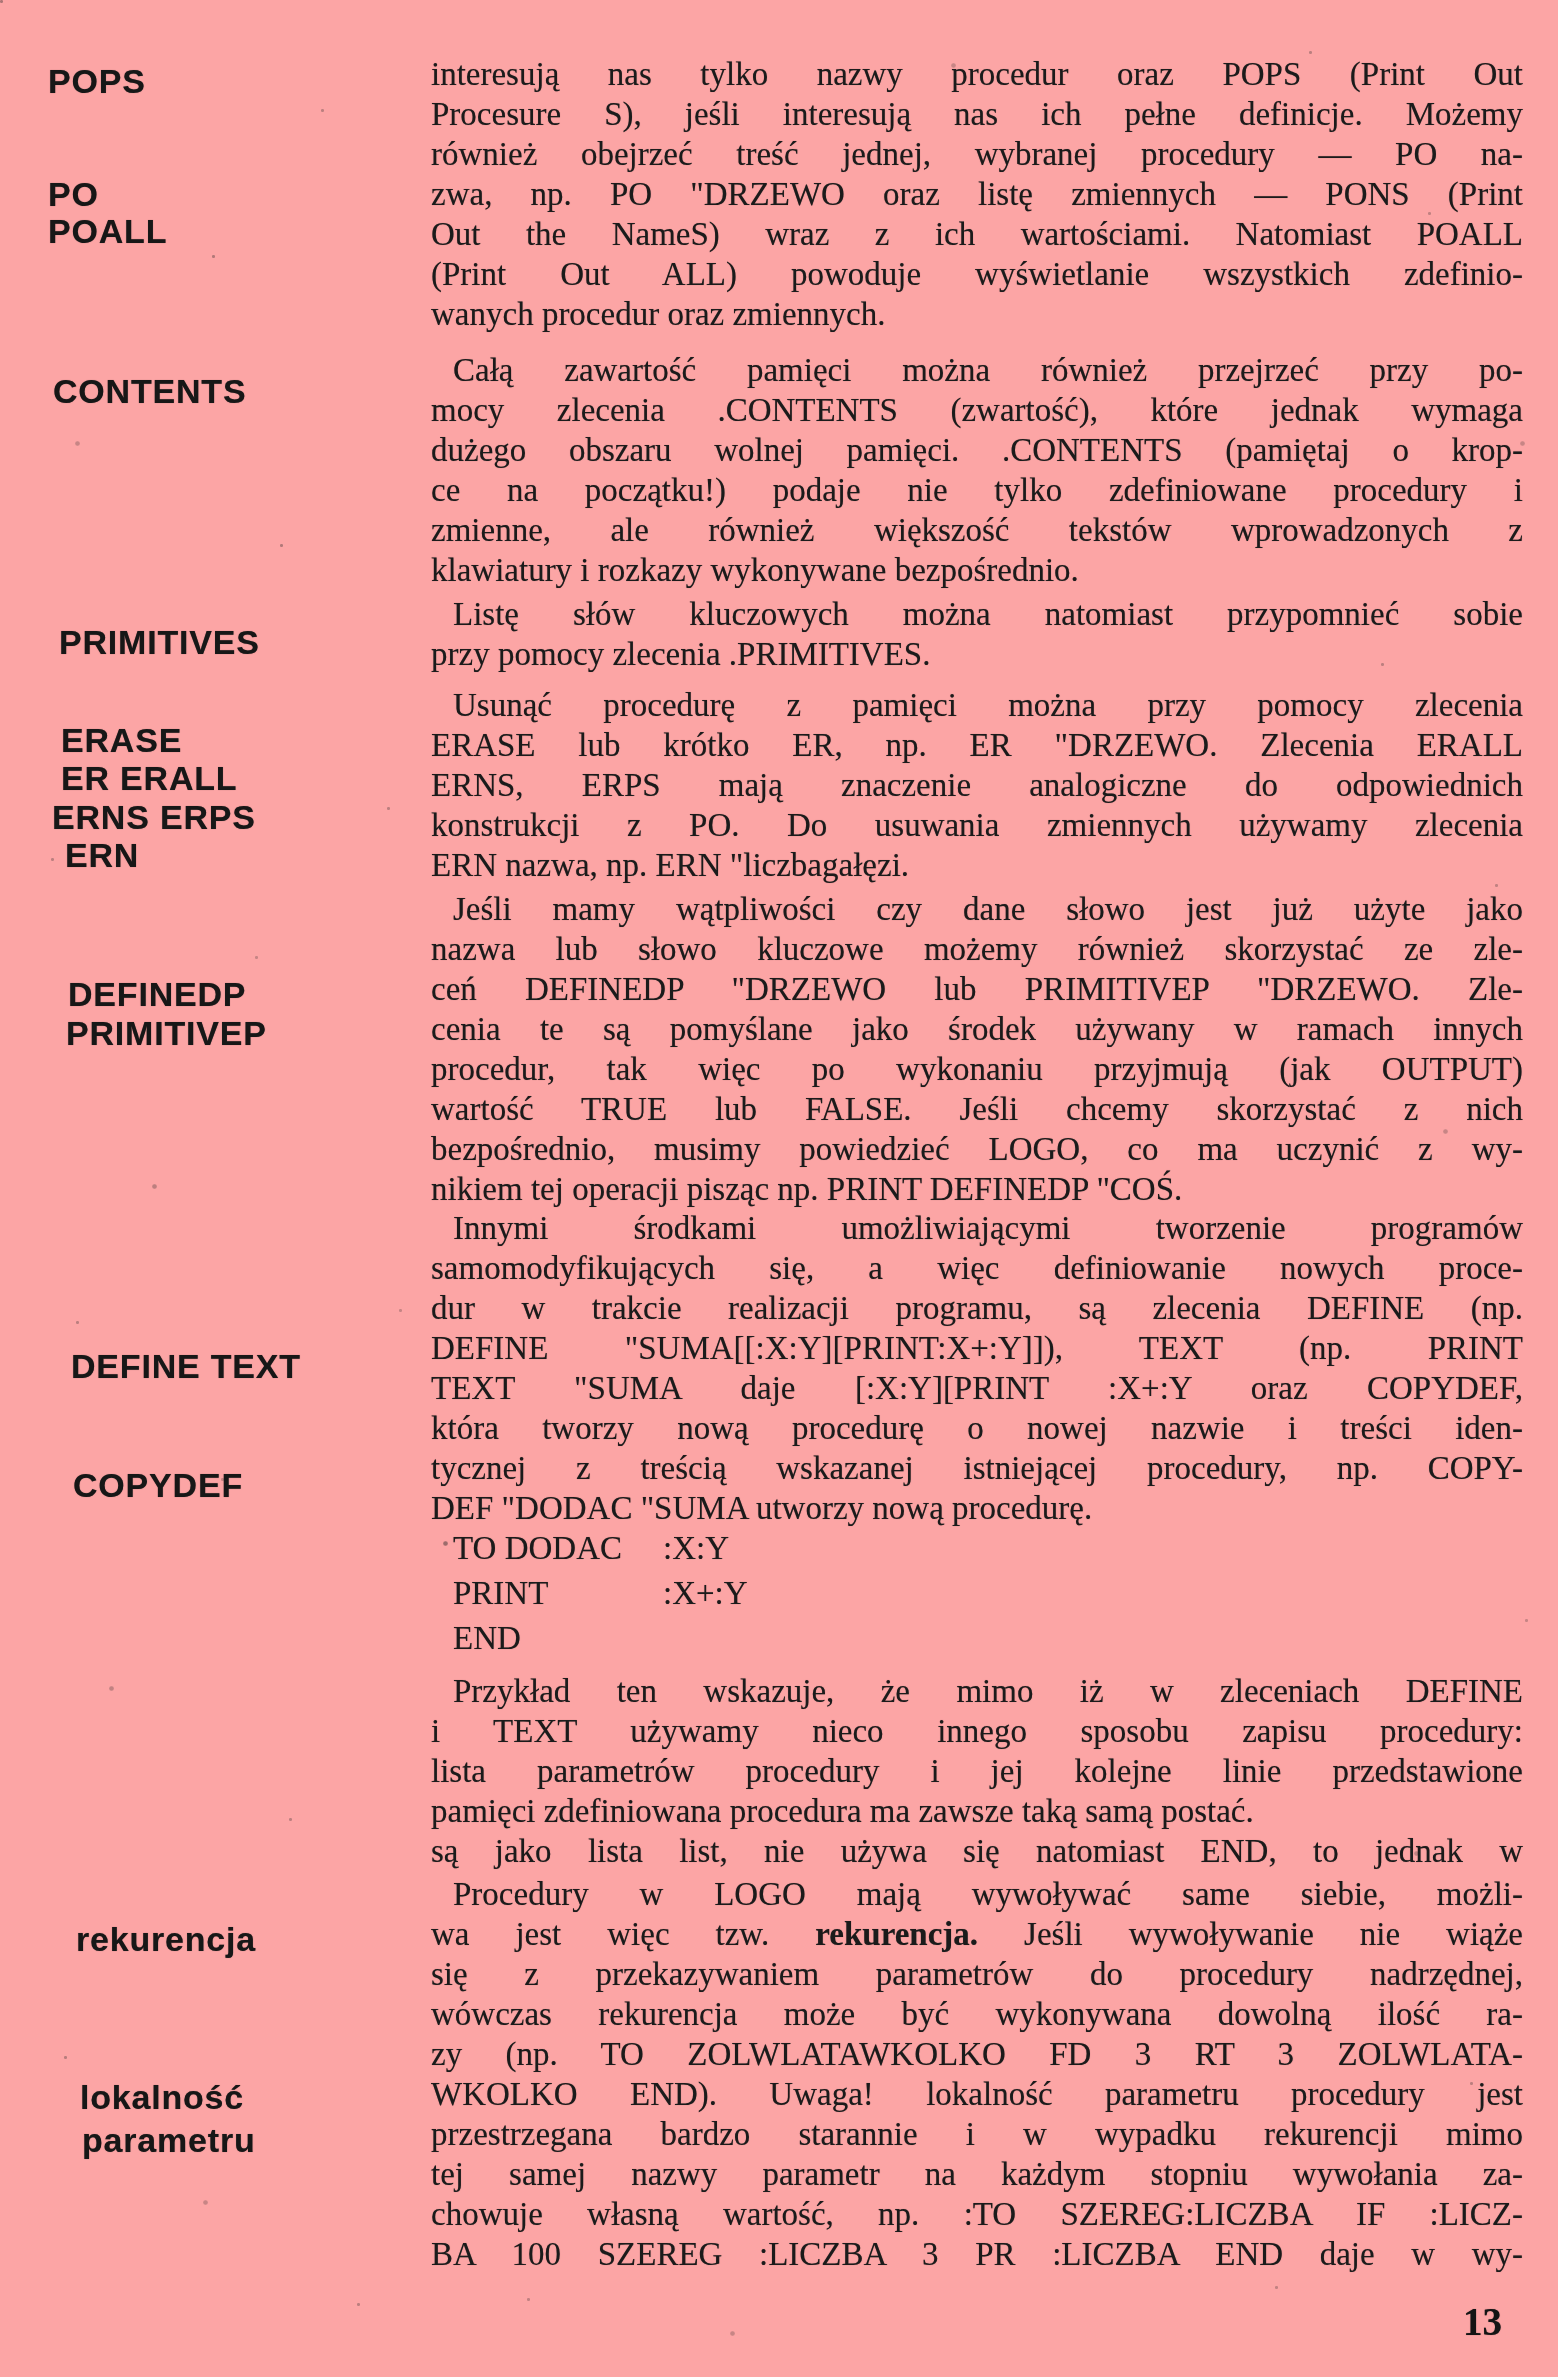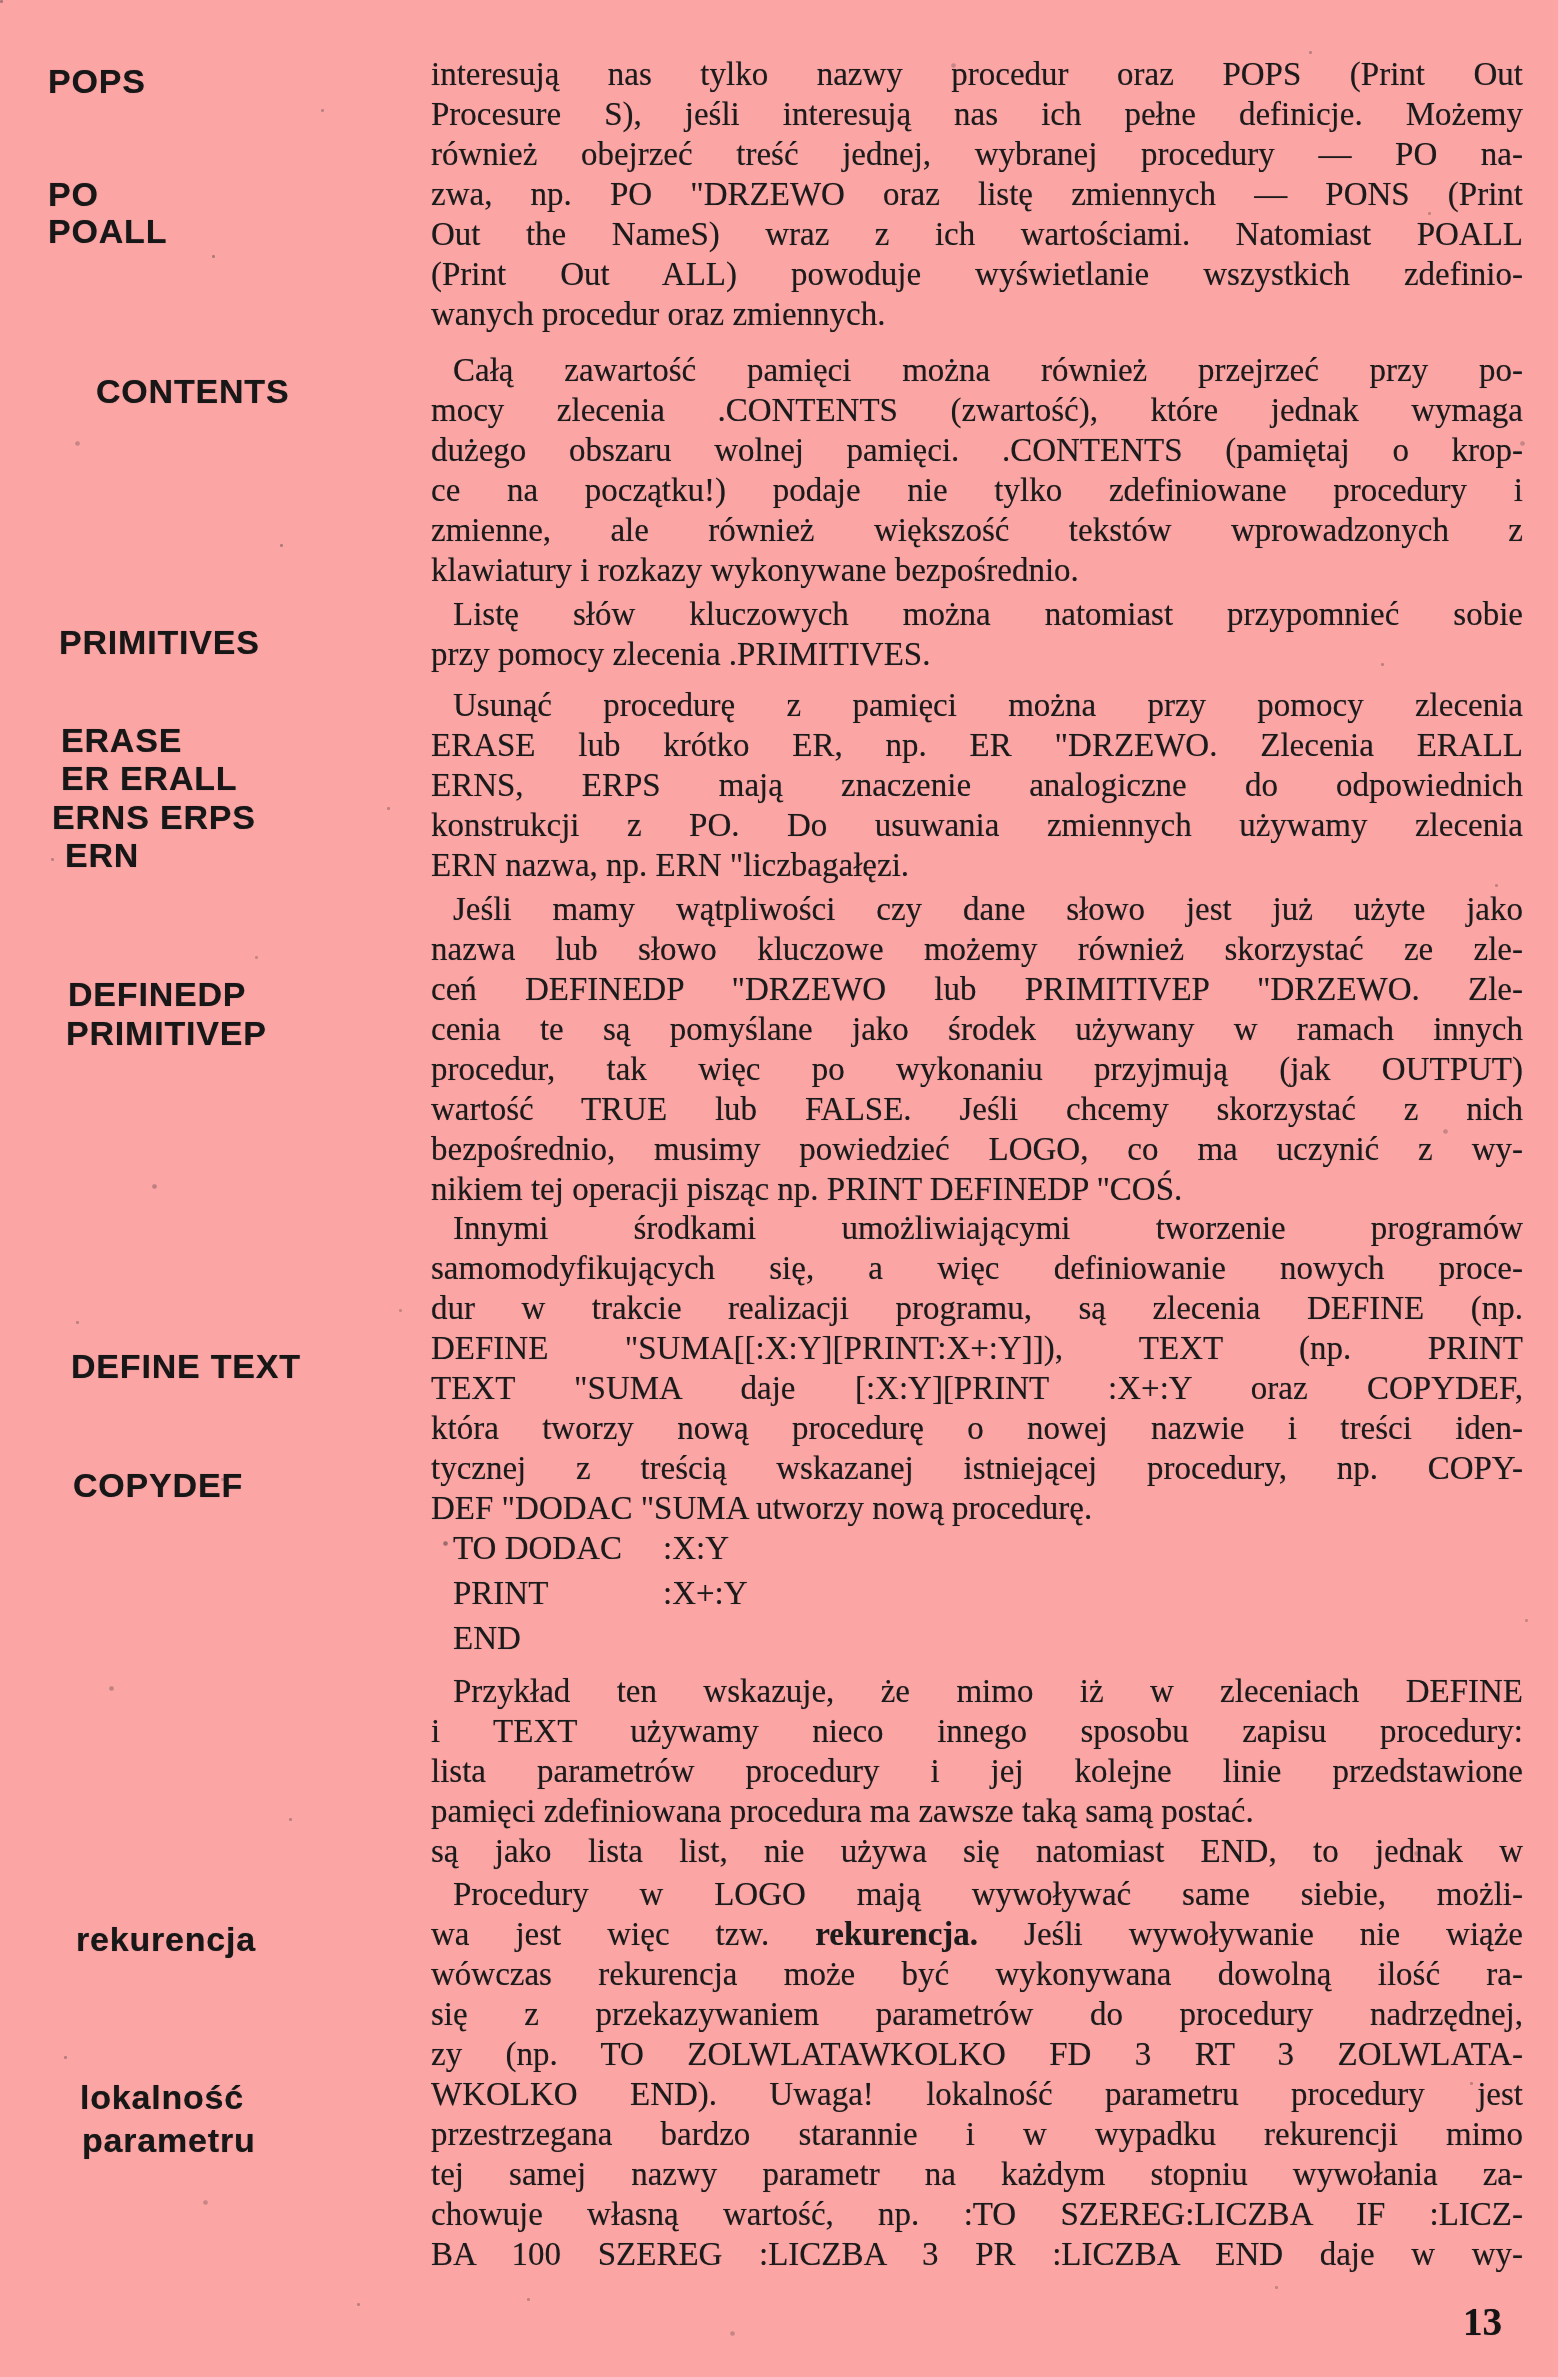--- a/index.html
+++ b/index.html
@@ -70,21 +70,21 @@
 </style>
 </head>
 <body>
 
 <div class="page">
   <div class="speckles"></div>
   <div class="margin-col">
       <div class="margin-note" style="top: 64px; left: 48px;">POPS</div>
       <div class="margin-note" style="top: 177px; left: 48px;">PO</div>
       <div class="margin-note" style="top: 214px; left: 48px;">POALL</div>
-      <div class="margin-note" style="top: 374px; left: 53px; margin-left: 43px;">CONTENTS</div>
+      <div class="margin-note" style="top: 374px; left: 53px;">CONTENTS</div>
       <div class="margin-note" style="top: 625px; left: 59px;">PRIMITIVES</div>
       <div class="margin-note" style="top: 723px; left: 61px;">ERASE</div>
       <div class="margin-note" style="top: 761px; left: 61px;">ER ERALL</div>
       <div class="margin-note" style="top: 800px; left: 52px;">ERNS ERPS</div>
       <div class="margin-note" style="top: 838px; left: 65px;">ERN</div>
       <div class="margin-note" style="top: 977px; left: 68px;">DEFINEDP</div>
       <div class="margin-note" style="top: 1016px; left: 66px;">PRIMITIVEP</div>
       <div class="margin-note" style="top: 1349px; left: 71px;">DEFINE TEXT</div>
       <div class="margin-note" style="top: 1468px; left: 73px;">COPYDEF</div>
       <div class="margin-note" style="top: 1922px; left: 76px;">rekurencja</div>
@@ -143,22 +143,22 @@
       <div class="para" style="top: 1671px;">
         <div class="bline indent">Przykład ten wskazuje, że mimo iż w zleceniach DEFINE</div>
         <div class="bline">i TEXT używamy nieco innego sposobu zapisu procedury:</div>
         <div class="bline">lista parametrów procedury i jej kolejne linie przedstawione</div>
         <div class="bline last">pamięci zdefiniowana procedura ma zawsze taką samą postać.</div>
         <div class="bline">są jako lista list, nie używa się natomiast END, to jednak w</div>
       </div>
       <div class="para" style="top: 1874px;">
         <div class="bline indent">Procedury w LOGO mają wywoływać same siebie, możli-</div>
         <div class="bline"><span>wa jest więc tzw. </span><span class="bold">rekurencja.</span><span> Jeśli wywoływanie nie wiąże</span></div>
+        <div class="bline">się z przekazywaniem parametrów do procedury nadrzędnej,</div>
         <div class="bline">wówczas rekurencja może być wykonywana dowolną ilość ra-</div>
-        <div class="bline">się z przekazywaniem parametrów do procedury nadrzędnej,</div>
         <div class="bline">zy (np. TO ZOLWLATAWKOLKO FD 3 RT 3 ZOLWLATA-</div>
         <div class="bline">WKOLKO END). Uwaga! lokalność parametru procedury jest</div>
         <div class="bline">przestrzegana bardzo starannie i w wypadku rekurencji mimo</div>
         <div class="bline">tej samej nazwy parametr na każdym stopniu wywołania za-</div>
         <div class="bline">chowuje własną wartość, np. :TO SZEREG:LICZBA IF :LICZ-</div>
         <div class="bline">BA 100 SZEREG :LICZBA 3 PR :LICZBA END daje w wy-</div>
       </div>
     </div>
   <div class="code-block">
       <div class="code-row"><span class="code-cmd">TO DODAC</span><span class="code-arg">:X:Y</span></div>

